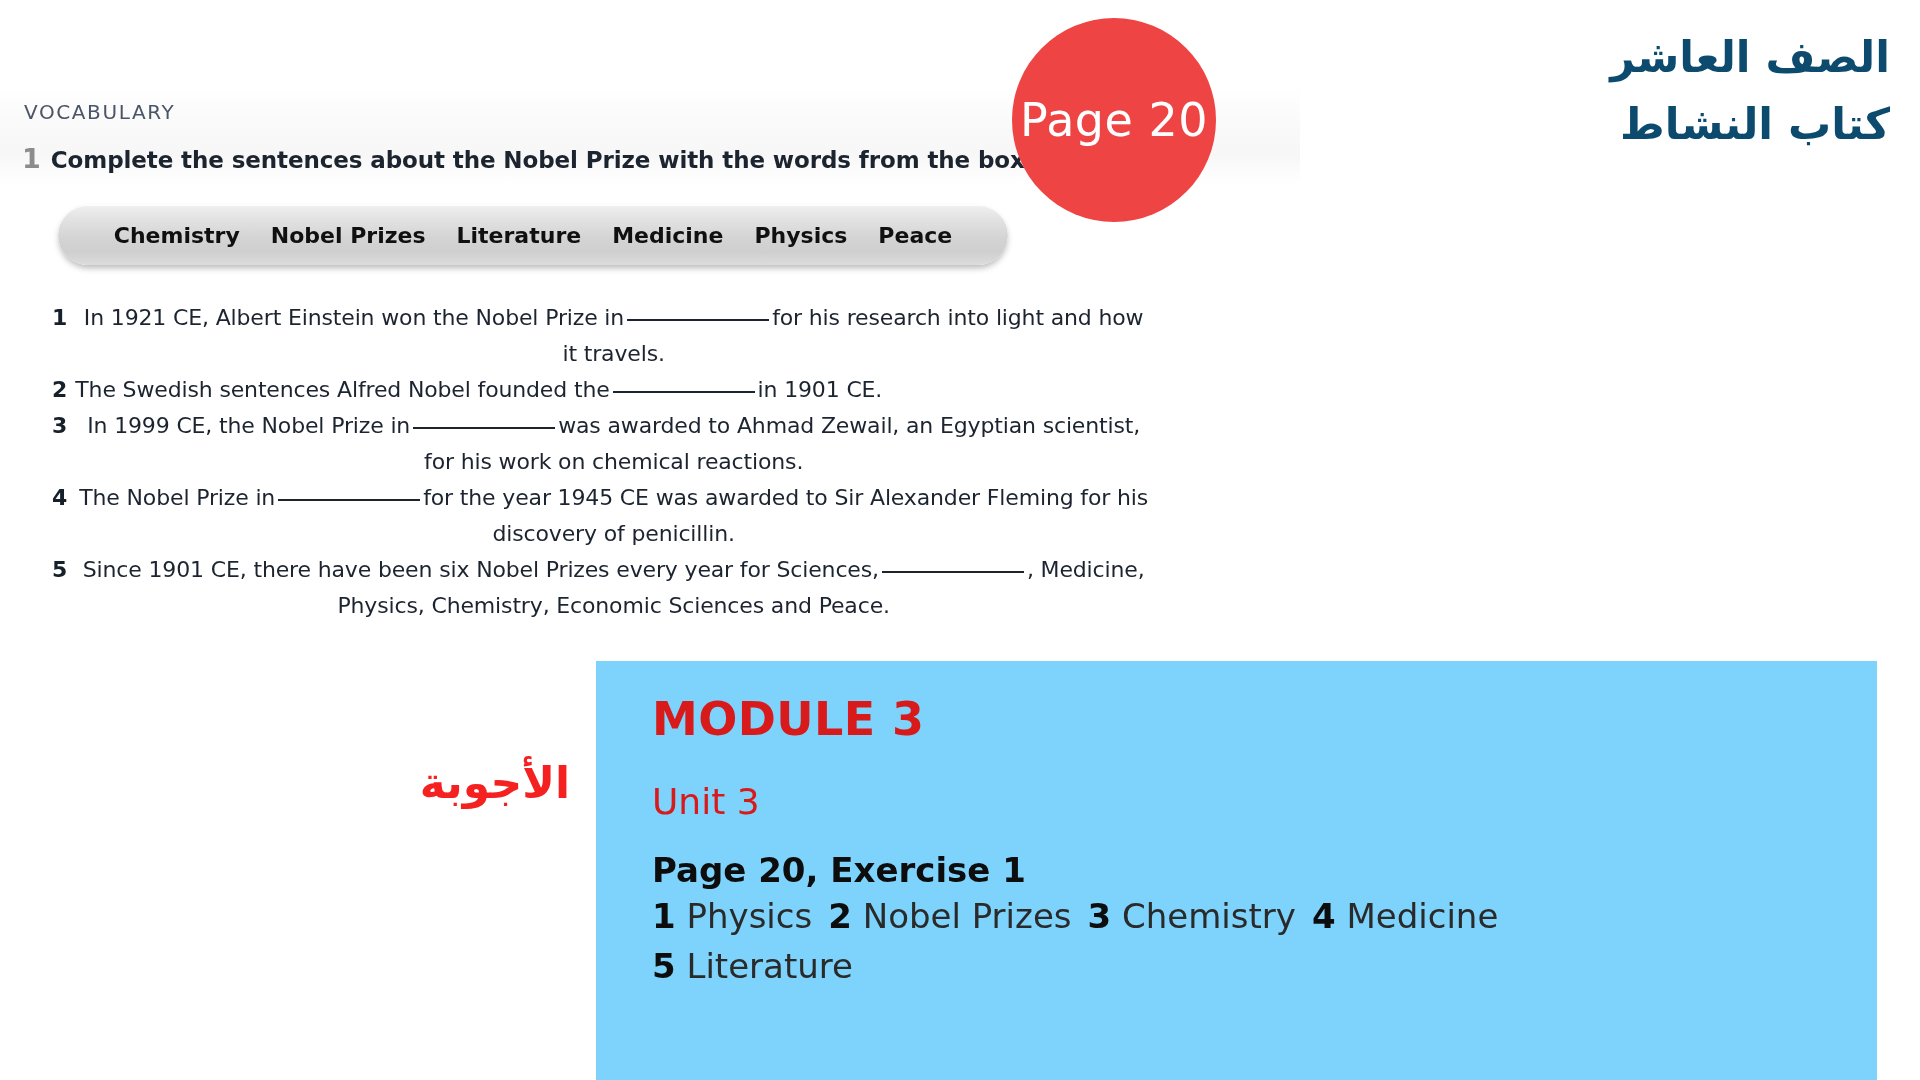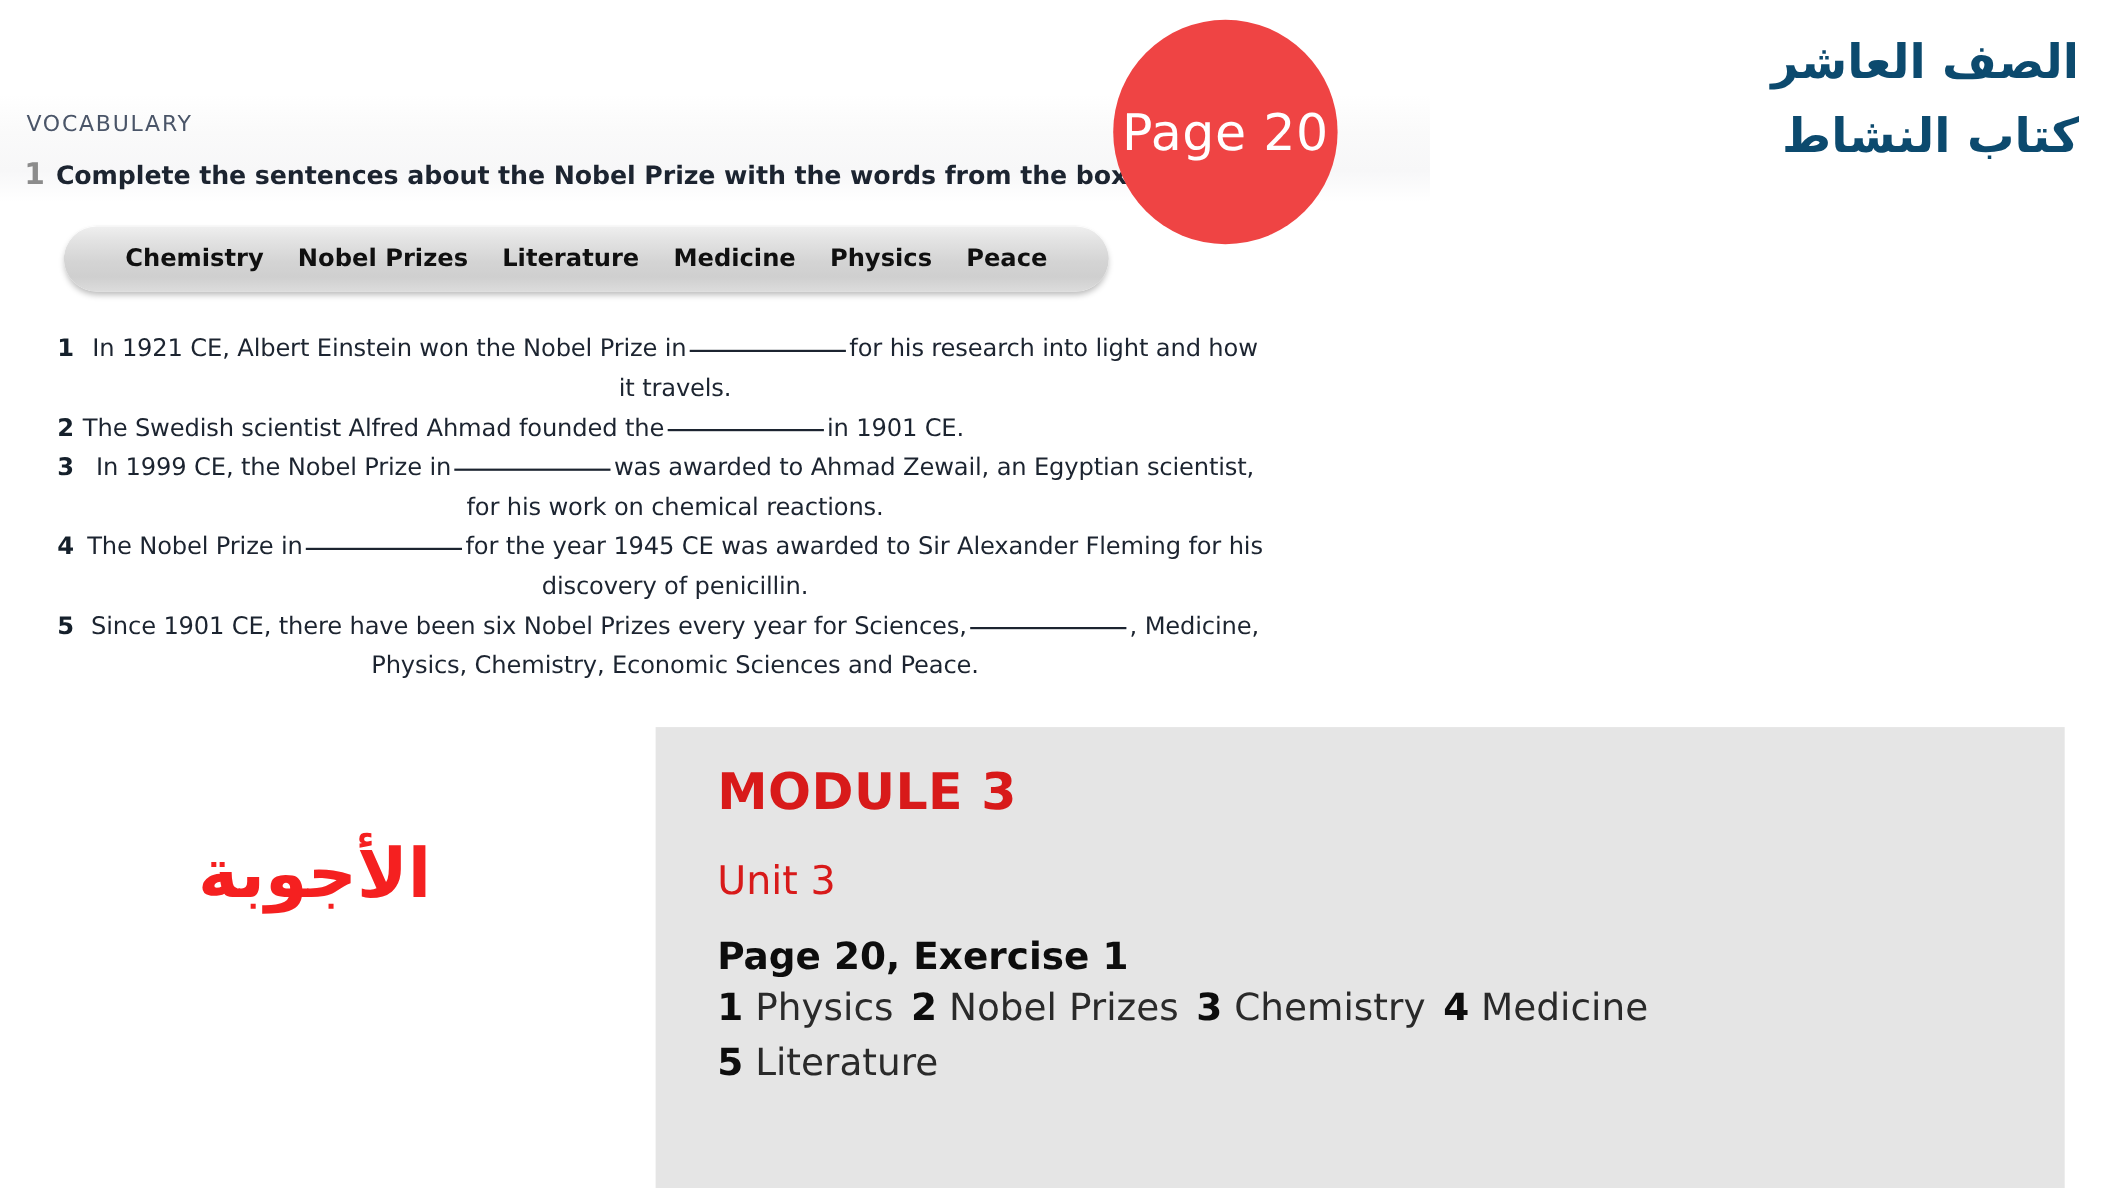--- a/index.html
+++ b/index.html
@@ -177,37 +177,37 @@
     line-height: 1.55;
     white-space: nowrap;
   }
 
   
   .answers-word {
     position: absolute;
     left: 180px;
     top: 757px;
     width: 390px;
-    text-align: left;
+    text-align: right;
     direction: rtl;
     font-family: "DejaVu Sans", sans-serif;
-    font-size: 62px;
+    font-size: 44px;
     font-weight: 700;
     color: #F52020;
     white-space: nowrap;
   }
 
   
   .answer-panel {
     position: absolute;
     left: 596px;
     top: 661px;
     width: 1281px;
     height: 419px;
-    background: #e5e5e5;
+    background: #7dd3fc;
     padding: 0;
     box-sizing: border-box;
   }
   .ap-inner {
     padding: 34px 0 0 56px;
   }
   .module-title {
     font-family: "DejaVu Sans", sans-serif;
     font-size: 46px;
     font-weight: 700;
@@ -275,21 +275,21 @@
 
   <div class="sentences">
 
     <div class="sentence">
       <span class="s-num">1</span>
       <span class="s-body"><span>In 1921 CE, Albert Einstein won the Nobel Prize in</span><span class="blank"></span><span>for his research into light and how it travels.</span></span>
     </div>
 
     <div class="sentence">
       <span class="s-num">2</span>
-      <span class="s-body"><span>The Swedish scientist Alfred Ahmad founded the</span><span class="blank"></span><span>in 1901 CE.</span></span>
+      <span class="s-body"><span>The Swedish sentences Alfred Nobel founded the</span><span class="blank"></span><span>in 1901 CE.</span></span>
     </div>
 
     <div class="sentence">
       <span class="s-num">3</span>
       <span class="s-body"><span>In 1999 CE, the Nobel Prize in</span><span class="blank"></span><span>was awarded to Ahmad Zewail, an Egyptian scientist, for his work on chemical reactions.</span></span>
     </div>
 
     <div class="sentence">
       <span class="s-num">4</span>
       <span class="s-body"><span>The Nobel Prize in</span><span class="blank"></span><span>for the year 1945 CE was awarded to Sir Alexander Fleming for his discovery of penicillin.</span></span>

